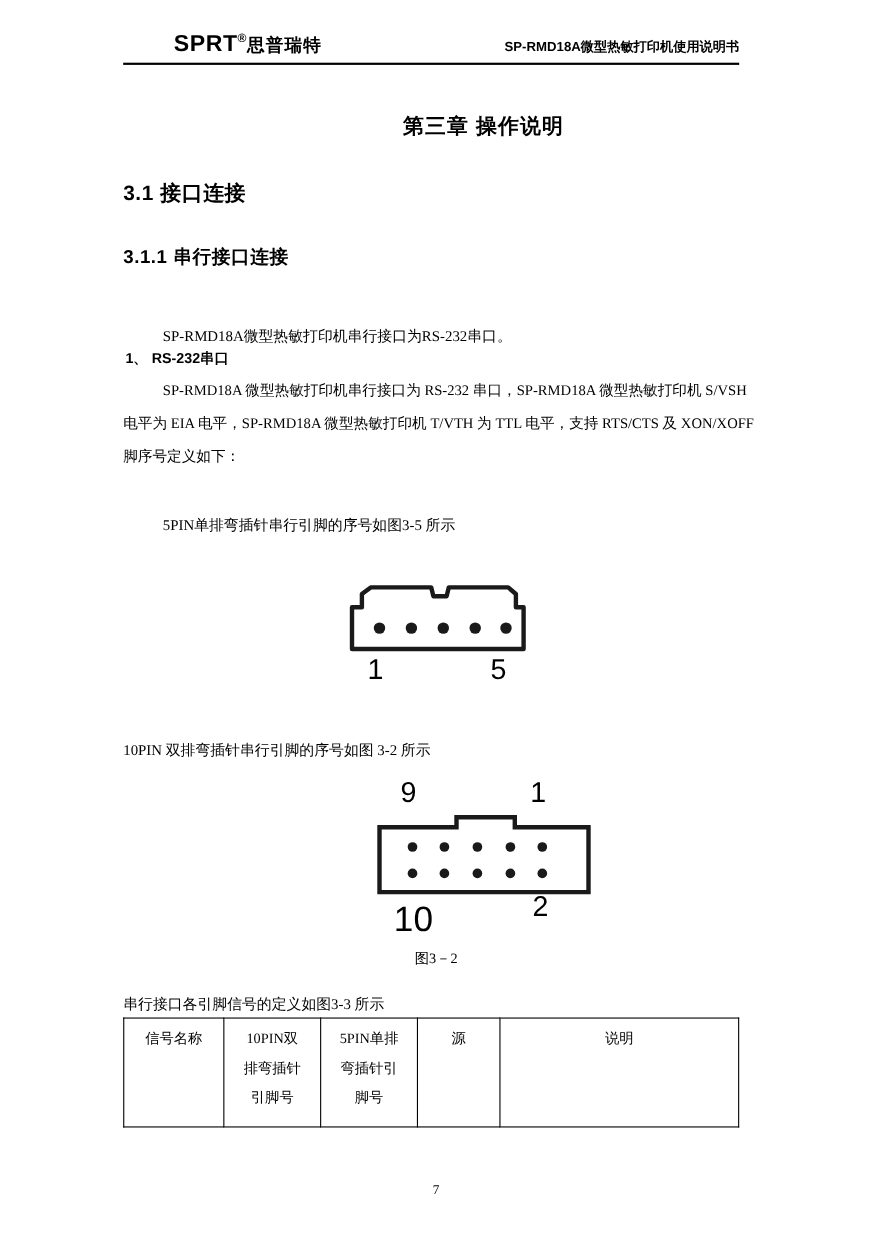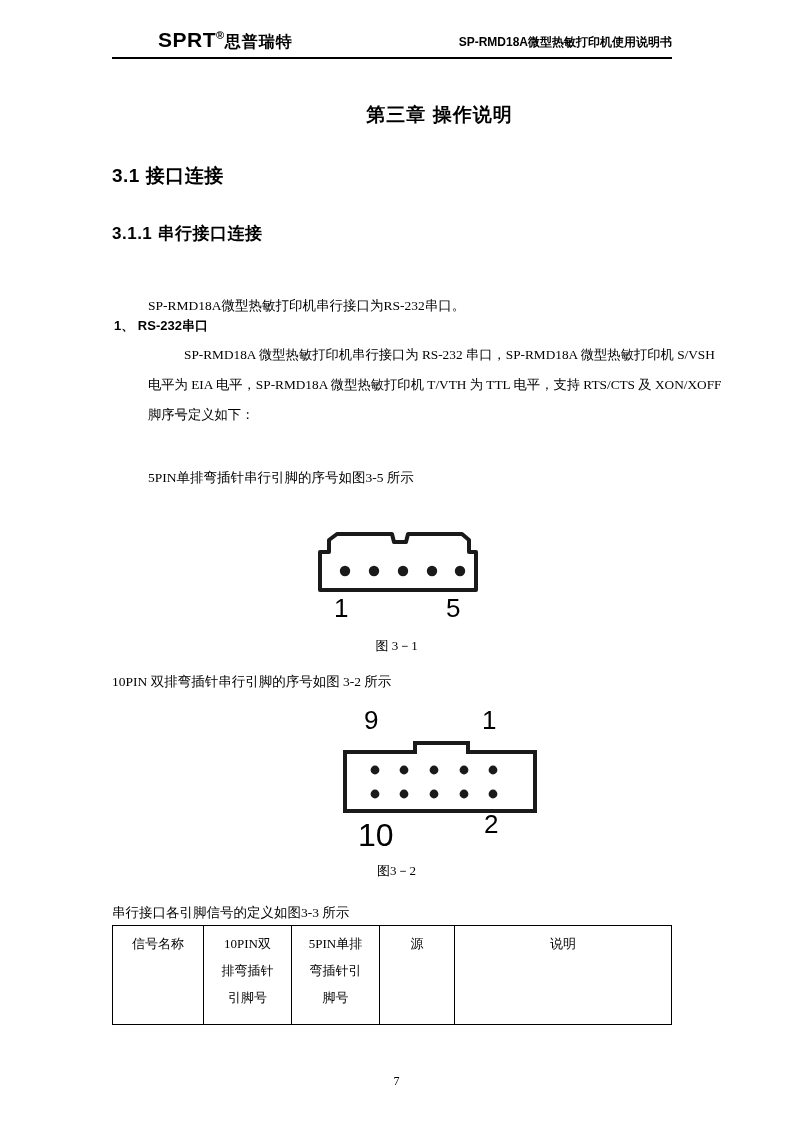--- a/index.html
+++ b/index.html
@@ -186,42 +186,41 @@
   <div class="header-rule"></div>
 
   <div class="chapter-title">第三章  操作说明</div>
   <div class="h2">3.1  接口连接</div>
   <div class="h3">3.1.1  串行接口连接</div>
 
   <div class="p p-indent" style="top:291px;">SP-RMD18A微型热敏打印机串行接口为RS-232串口。</div>
 
   <div class="bold-item" style="top:317px;">1、 RS-232串口</div>
 
-  <div class="para-block" style="top:340px;margin-left:36px;">
+  <div class="para-block" style="top:340px;">
     <span class="ln first">SP-RMD18A 微型热敏打印机串行接口为 RS-232 串口，SP-RMD18A 微型热敏打印机  S/VSH</span>
     <span class="ln">电平为 EIA 电平，SP-RMD18A 微型热敏打印机  T/VTH 为 TTL 电平，支持 RTS/CTS 及 XON/XOFF</span>
     <span class="ln">脚序号定义如下：</span>
   </div>
 
   <div class="p p-indent" style="top:463px;">5PIN单排弯插针串行引脚的序号如图3-5  所示</div>
 
   <div class="fig-wrap" style="left:312px; top:512px;">
     <svg width="180" height="112" viewBox="0 0 180 112">
       <path d="M 8 40 L 8 78 L 164 78 L 164 40 L 157 40 L 157 28 L 150 22 L 96 22 L 94 30 L 82 30 L 80 22 L 25 22 L 17 28 L 17 40 Z" fill="#ffffff" stroke="#1a1a1a" stroke-width="4" stroke-linejoin="round"></path>
       <circle cx="33" cy="59" r="5.2" fill="#1a1a1a"></circle>
       <circle cx="62" cy="59" r="5.2" fill="#1a1a1a"></circle>
       <circle cx="91" cy="59" r="5.2" fill="#1a1a1a"></circle>
       <circle cx="120" cy="59" r="5.2" fill="#1a1a1a"></circle>
       <circle cx="148" cy="59" r="5.2" fill="#1a1a1a"></circle>
     </svg>
     <div style="position:absolute; left:22px; top:81px; font-family:'Liberation Sans',sans-serif; font-size:26px;">1</div>
     <div style="position:absolute; left:134px; top:81px; font-family:'Liberation Sans',sans-serif; font-size:26px;">5</div>
   </div>
 
-  <div class="fig-caption" style="top:637px;">图 3－1</div>
 
   <div class="p p-flush" style="top:667px;">10PIN 双排弯插针串行引脚的序号如图 3-2  所示</div>
 
   <div class="fig-wrap" style="left:340px; top:705px;">
     <div style="position:absolute; left:24px; top:0px; font-family:'Liberation Sans',sans-serif; font-size:26px;">9</div>
     <div style="position:absolute; left:142px; top:0px; font-family:'Liberation Sans',sans-serif; font-size:26px;">1</div>
     <svg width="200" height="80" viewBox="0 0 200 80" style="position:absolute; left:0; top:32px;">
       <path d="M 5 15 L 5 74 L 195 74 L 195 15 L 128 15 L 128 6 L 75 6 L 75 15 Z" fill="#ffffff" stroke="#1a1a1a" stroke-width="4" stroke-linejoin="miter"></path>
       <circle cx="35" cy="33" r="4.4" fill="#1a1a1a"></circle>
       <circle cx="64" cy="33" r="4.4" fill="#1a1a1a"></circle>

